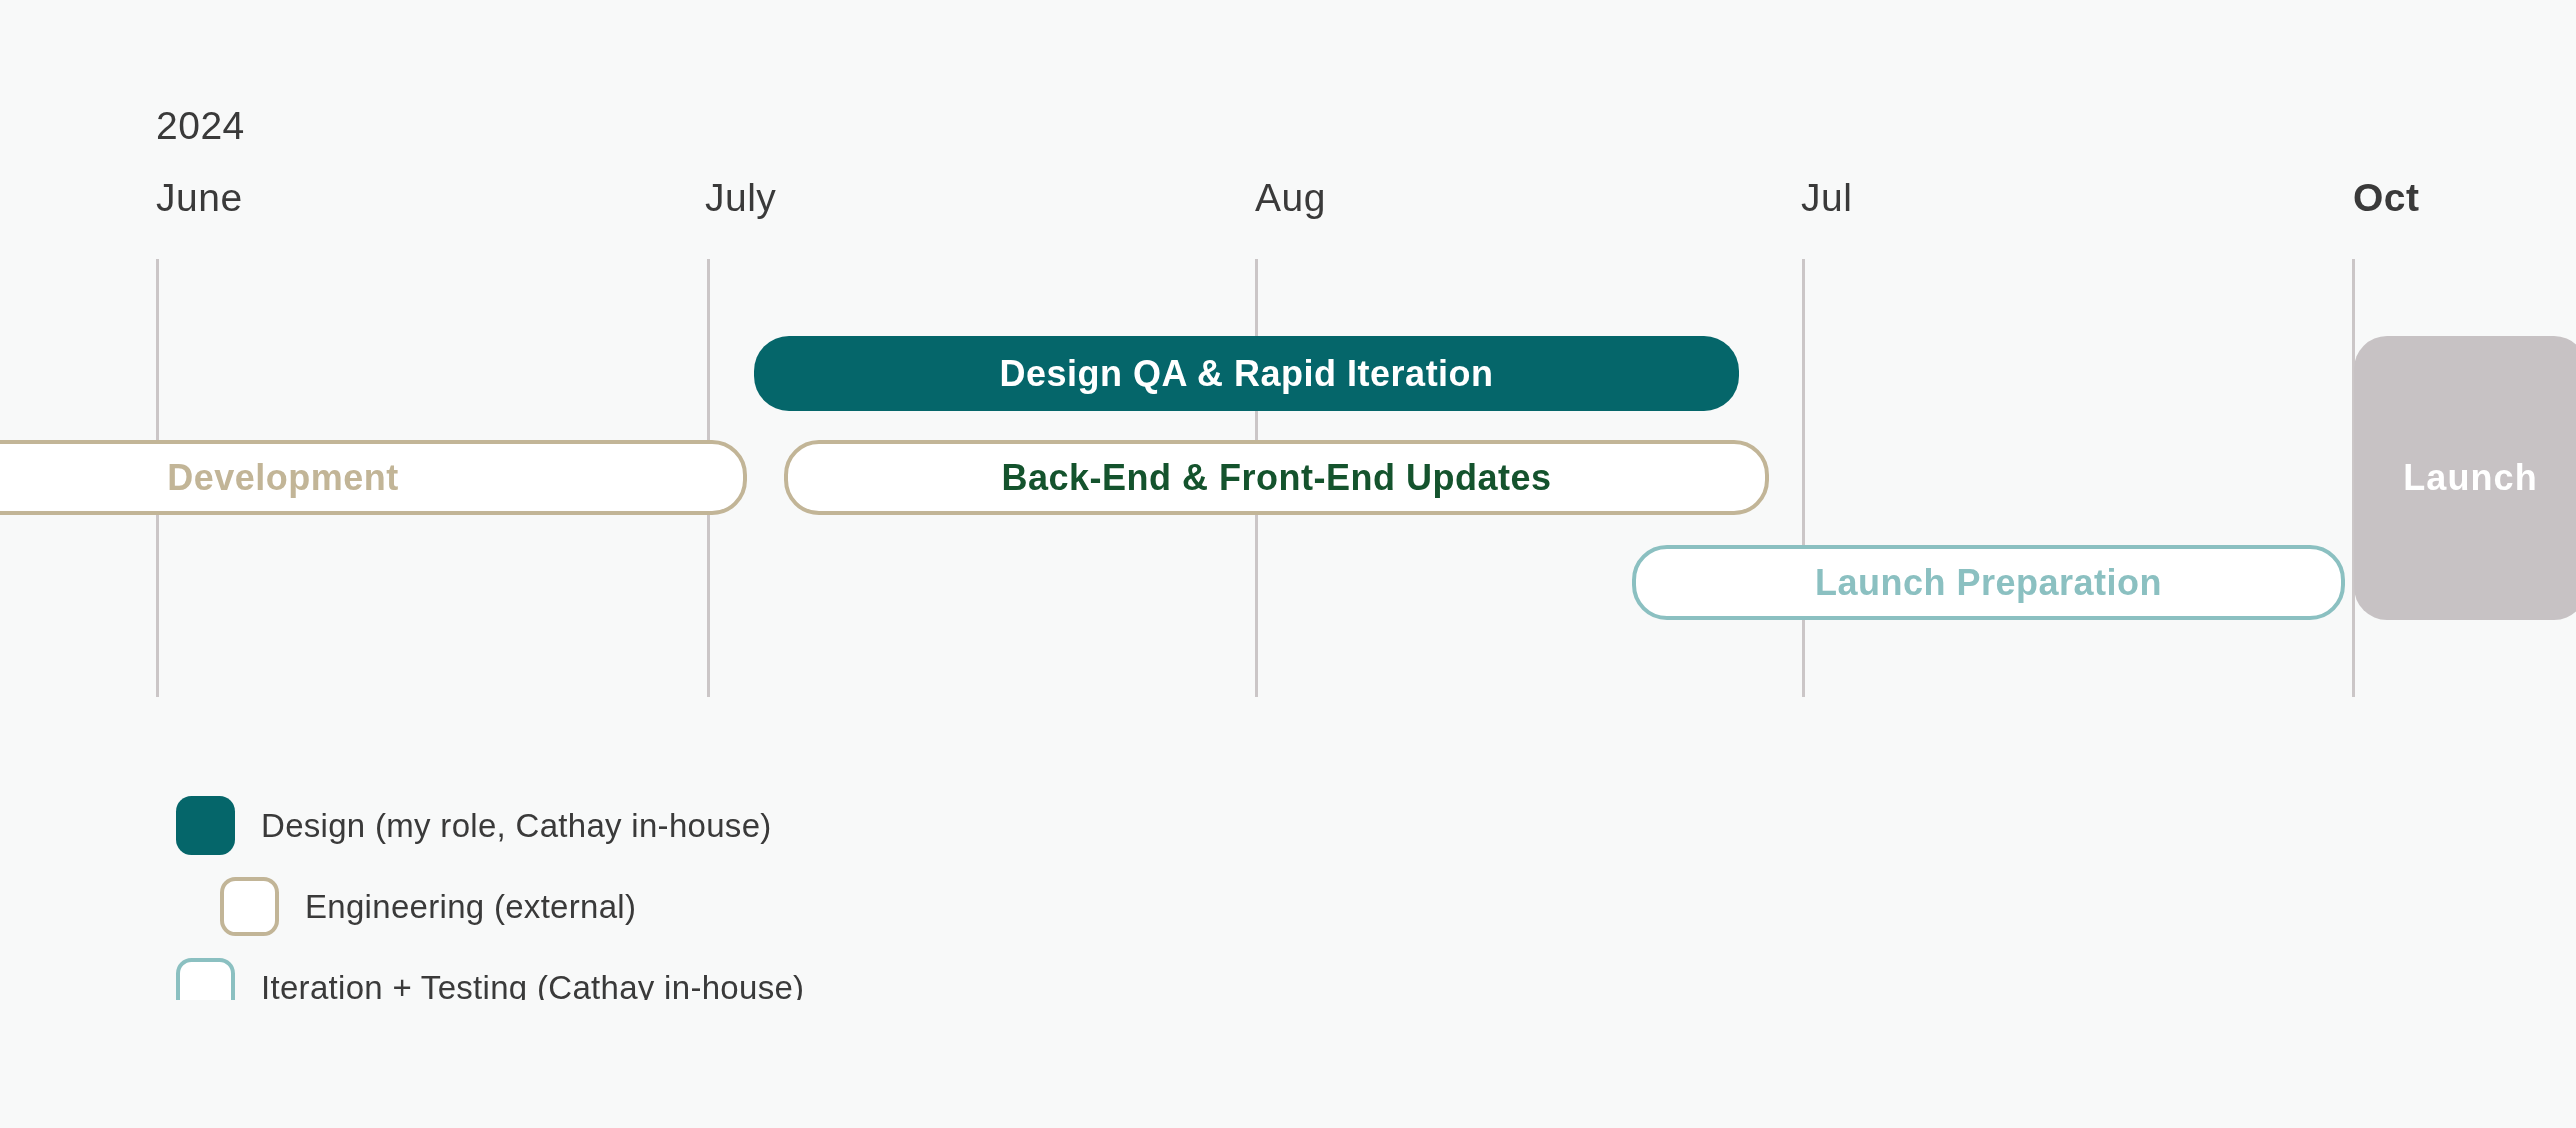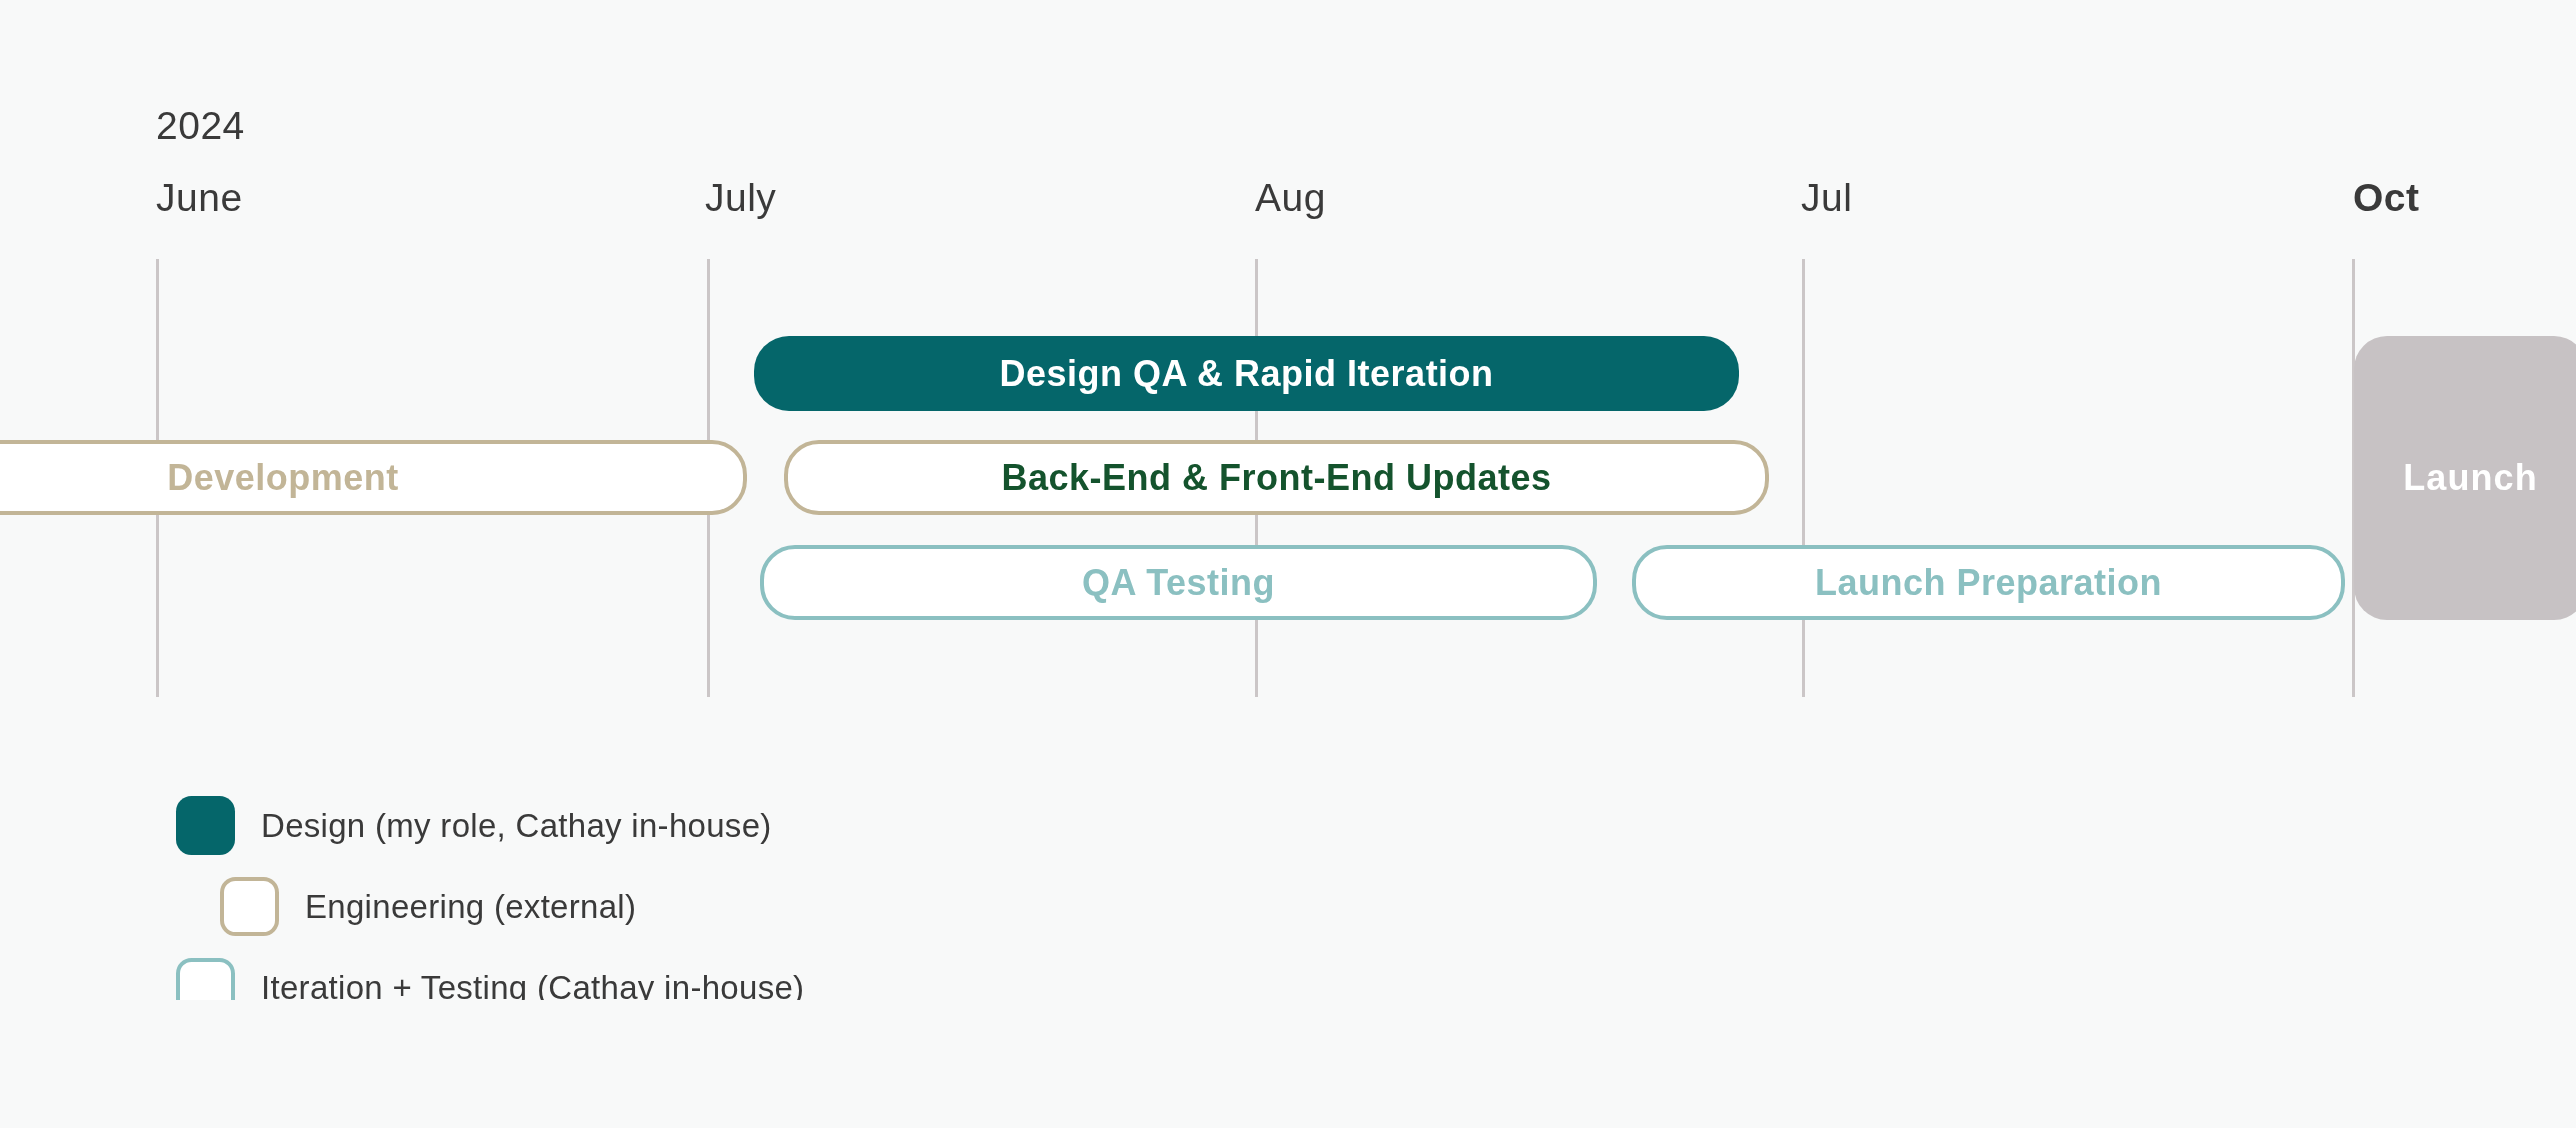--- a/index.html
+++ b/index.html
@@ -109,23 +109,20 @@
 
   <div class="bar bar-design">
     <span>Design QA &amp; Rapid Iteration</span>
   </div>
   <div class="bar bar-development">
     <span>Development</span>
   </div>
   <div class="bar bar-backend">
     <span>Back-End &amp; Front-End Updates</span>
   </div>
-  <div class="bar bar-qatesting">
-    <span>QA Testing</span>
-  </div>
   <div class="bar bar-launchprep">
     <span>Launch Preparation</span>
   </div>
   <div class="launch-box">
     <span>Launch</span>
   </div>
 
   <div class="legend">
     <div class="legend-row legend-row-1">
       <div class="swatch swatch-design"></div>

